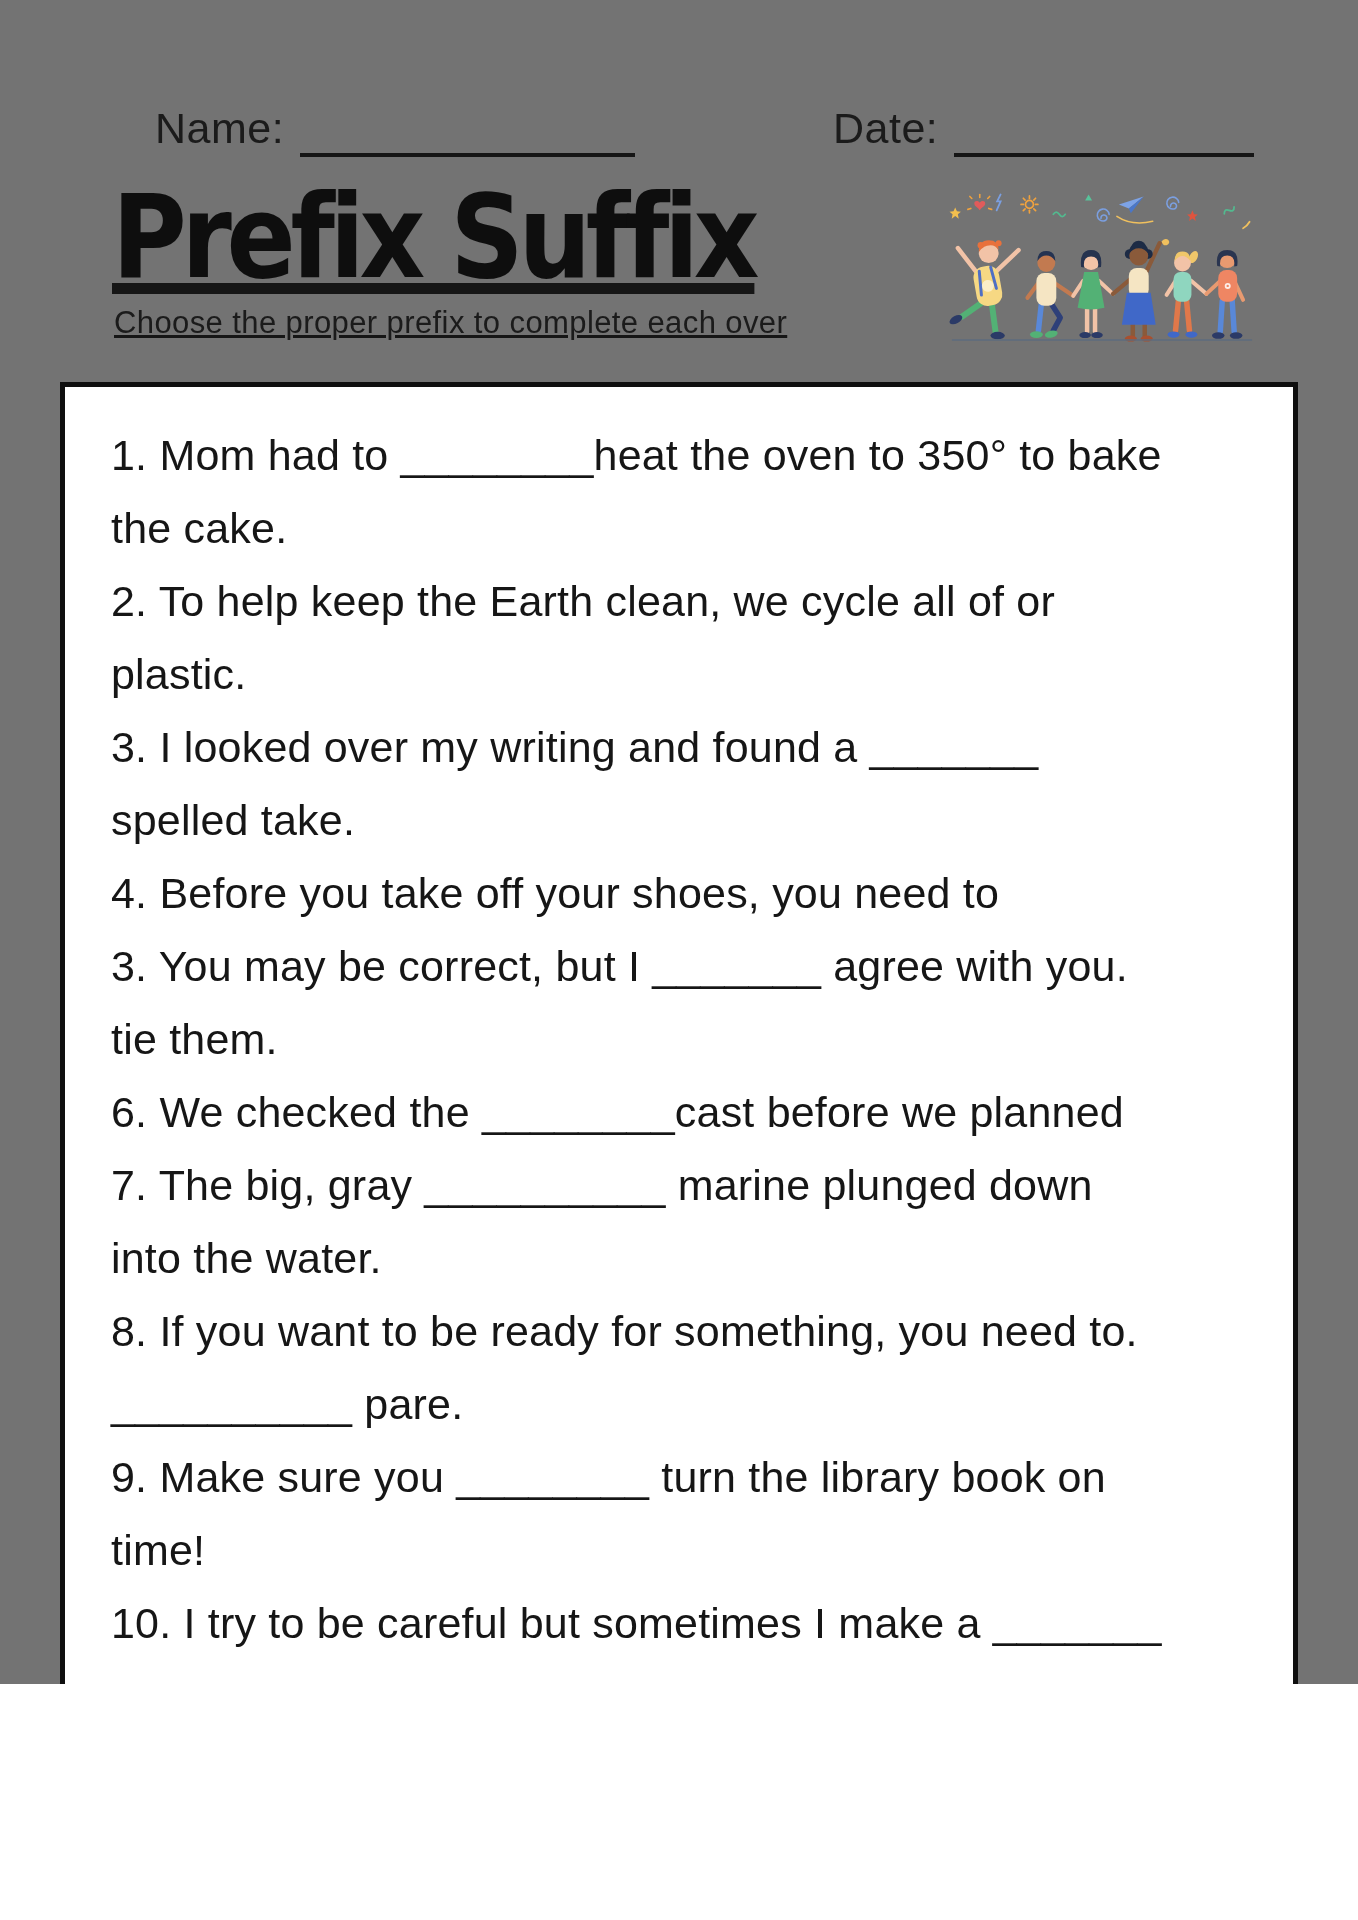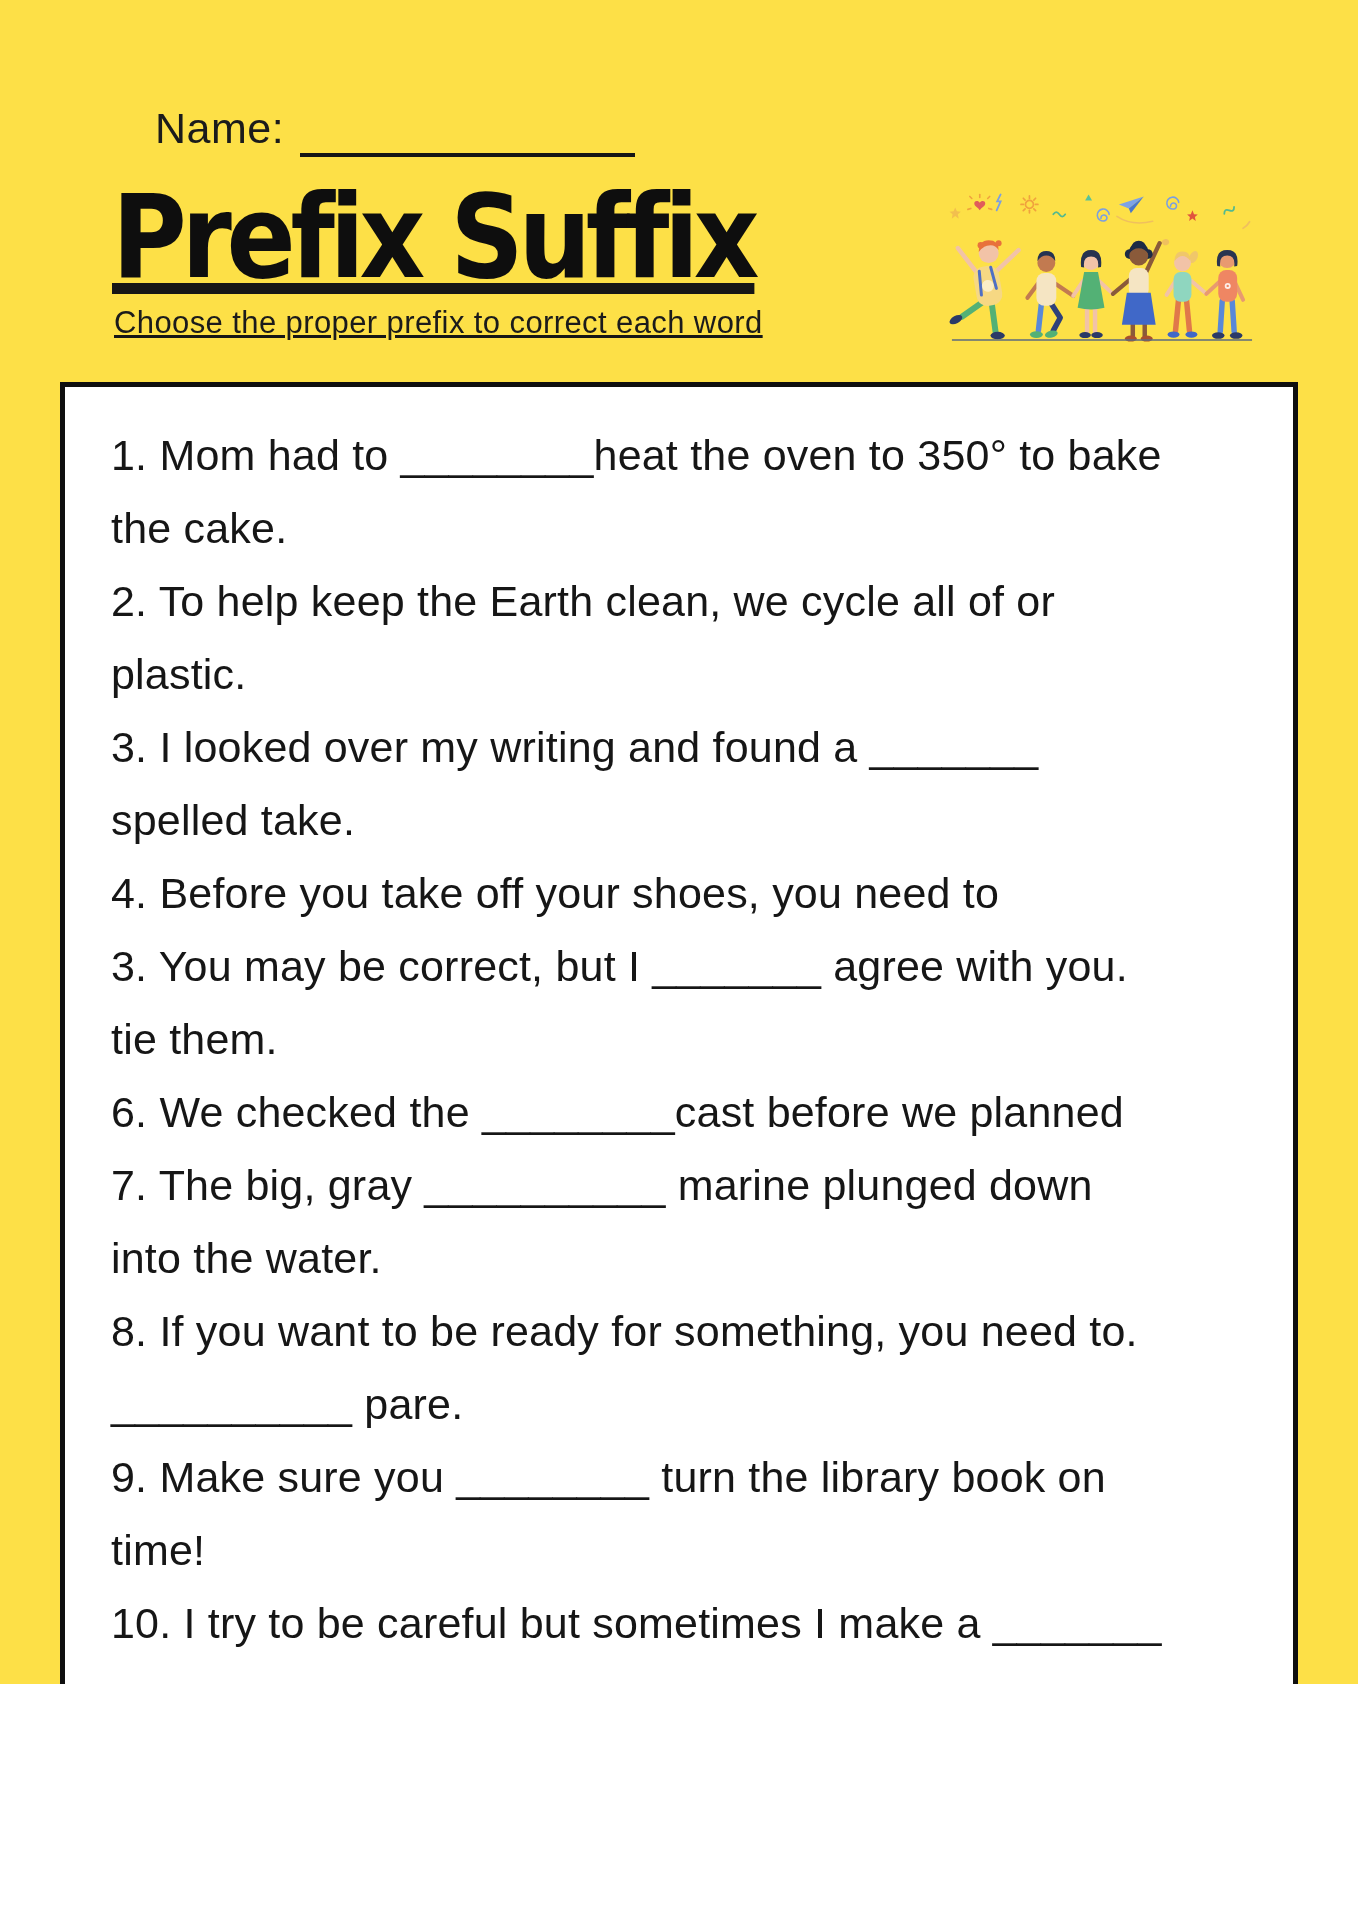--- a/index.html
+++ b/index.html
@@ -1,17 +1,17 @@
 <!DOCTYPE html>
 <html><head>
 <meta charset="utf-8">
 <style>
   html,body{margin:0;padding:0;background:#ffffff;}
   .page{
-    position:relative;width:1358px;height:1684px;background:#fde047;
+    position:relative;width:1358px;height:1684px;background:#737373;
     font-family:"Liberation Sans",sans-serif;color:#161616;overflow:hidden;
   }
   
   .hdr-field{position:absolute;top:104px;white-space:nowrap;}
   .hdr-field .lbl{font-size:43px;letter-spacing:.5px;color:#1b1b1b;}
   .fill-line{display:inline-block;border-bottom:4px solid #151515;height:40px;vertical-align:-14px;margin-left:16px;}
   #name-field{left:155px;}
   #date-field{left:833px;}
   #name-field .fill-line{width:335px;}
   #date-field .fill-line{width:300px;}
@@ -37,24 +37,27 @@
   }
 </style>
 </head>
 <body>
 
 <div class="page">
 
   <div class="hdr-field" id="name-field">
     <span class="lbl">Name:</span><span class="fill-line"></span>
   </div>
+  <div class="hdr-field" id="date-field">
+    <span class="lbl">Date:</span><span class="fill-line"></span>
+  </div>
 
   <div class="title-wrap">
     <h1 class="sheet-title">Prefix Suffix</h1>
-    <p class="subtitle">Choose the proper prefix to correct each word</p>
+    <p class="subtitle">Choose the proper prefix to complete each over</p>
   </div>
 
   <svg class="kids-art" viewBox="0 0 320 158" aria-hidden="true">
 
     <g>
       <path d="M14 20 l1.8 4.2 4.2.3 -3.2 2.9 .9 4.6 -3.7 -2.8 -3.7 2.8 .9 -4.6 -3.2 -2.9 4.2 -.3 z" fill="#f2bf4e" transform="translate(0,-2) scale(.95)"></path>
       <g transform="translate(38,16)">
         <path d="M0 4 C-1.2 1 -5.5 0 -5.5 -3 C-5.5 -6.2 -1.2 -6.2 0 -3.6 C1.2 -6.2 5.5 -6.2 5.5 -3 C5.5 0 1.2 1 0 4 Z" fill="#e05b5b"></path>
         <g stroke="#f0a23e" stroke-width="1.6" stroke-linecap="round">
           <line x1="-8" y1="-8" x2="-10" y2="-10"></line>

